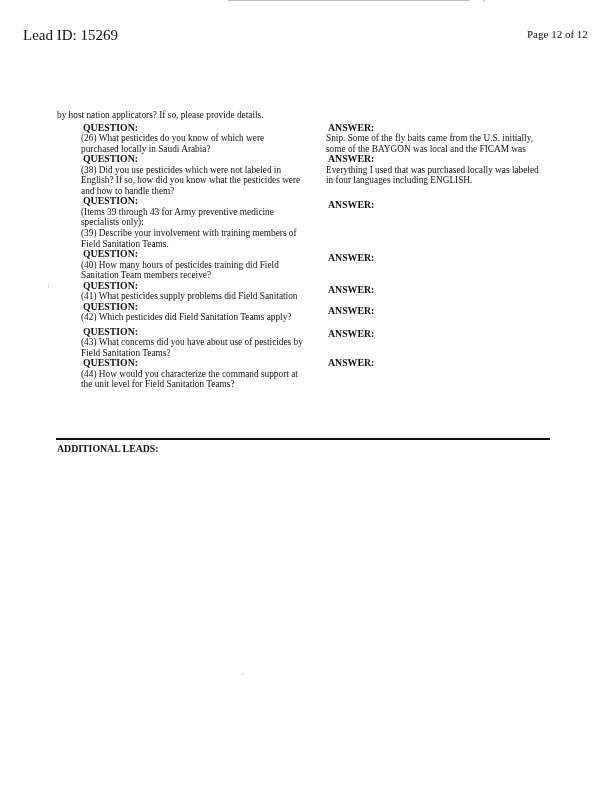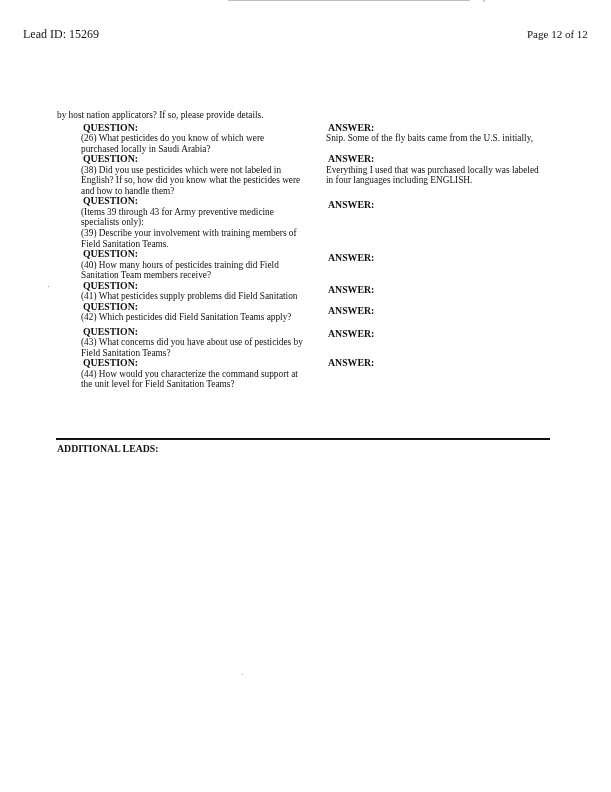--- a/index.html
+++ b/index.html
@@ -9,21 +9,21 @@
       color: #111;
     }
     .top-scan-line {
       position: absolute; left: 228px; top: 0px; width: 242px; height: 1px;
       background: #bdbdbd;
     }
     .top-scan-dot {
       position: absolute; left: 483px; top: 0px; width: 2px; height: 2px; background: #ccc;
     }
     .lead-id {
-      position: absolute; left: 23px; top: 27px; font-size: 12px;
+      position: absolute; left: 23px; top: 27px; font-size: 15px;
     }
     .page-num {
       position: absolute; left: 527px; top: 28px; font-size: 11px;
     }
     .doc {
       position: absolute; left: 57px; top: 97px; width: 493px;
       font-size: 9.3px; line-height: 10.6px;
     }
     .intro-line { margin-bottom: 2px; margin-top: 13px; }
     .row { display: flex; margin-left: 24px; }
@@ -56,20 +56,21 @@
 
   <div class="row">
     <div class="q-col">
       <div class="label">QUESTION:</div>
       <div class="q-text">(26)  What pesticides do you know of which were</div>
       <div class="q-text">purchased locally in Saudi Arabia?</div>
     </div>
     <div class="a-col">
       <div class="label">ANSWER:</div>
       <div class="a-text">Snip.  Some of the fly baits came from the U.S. initially,</div>
+      <div class="a-text">some of the BAYGON was local and the FICAM was</div>
     </div>
   </div>
 
   <div class="row">
     <div class="q-col">
       <div class="label">QUESTION:</div>
       <div class="q-text">(38)  Did you use pesticides which were not labeled in</div>
       <div class="q-text" style="white-space:nowrap;">English?  If so, how did you know what the pesticides were</div>
       <div class="q-text">and how to handle them?</div>
     </div>

